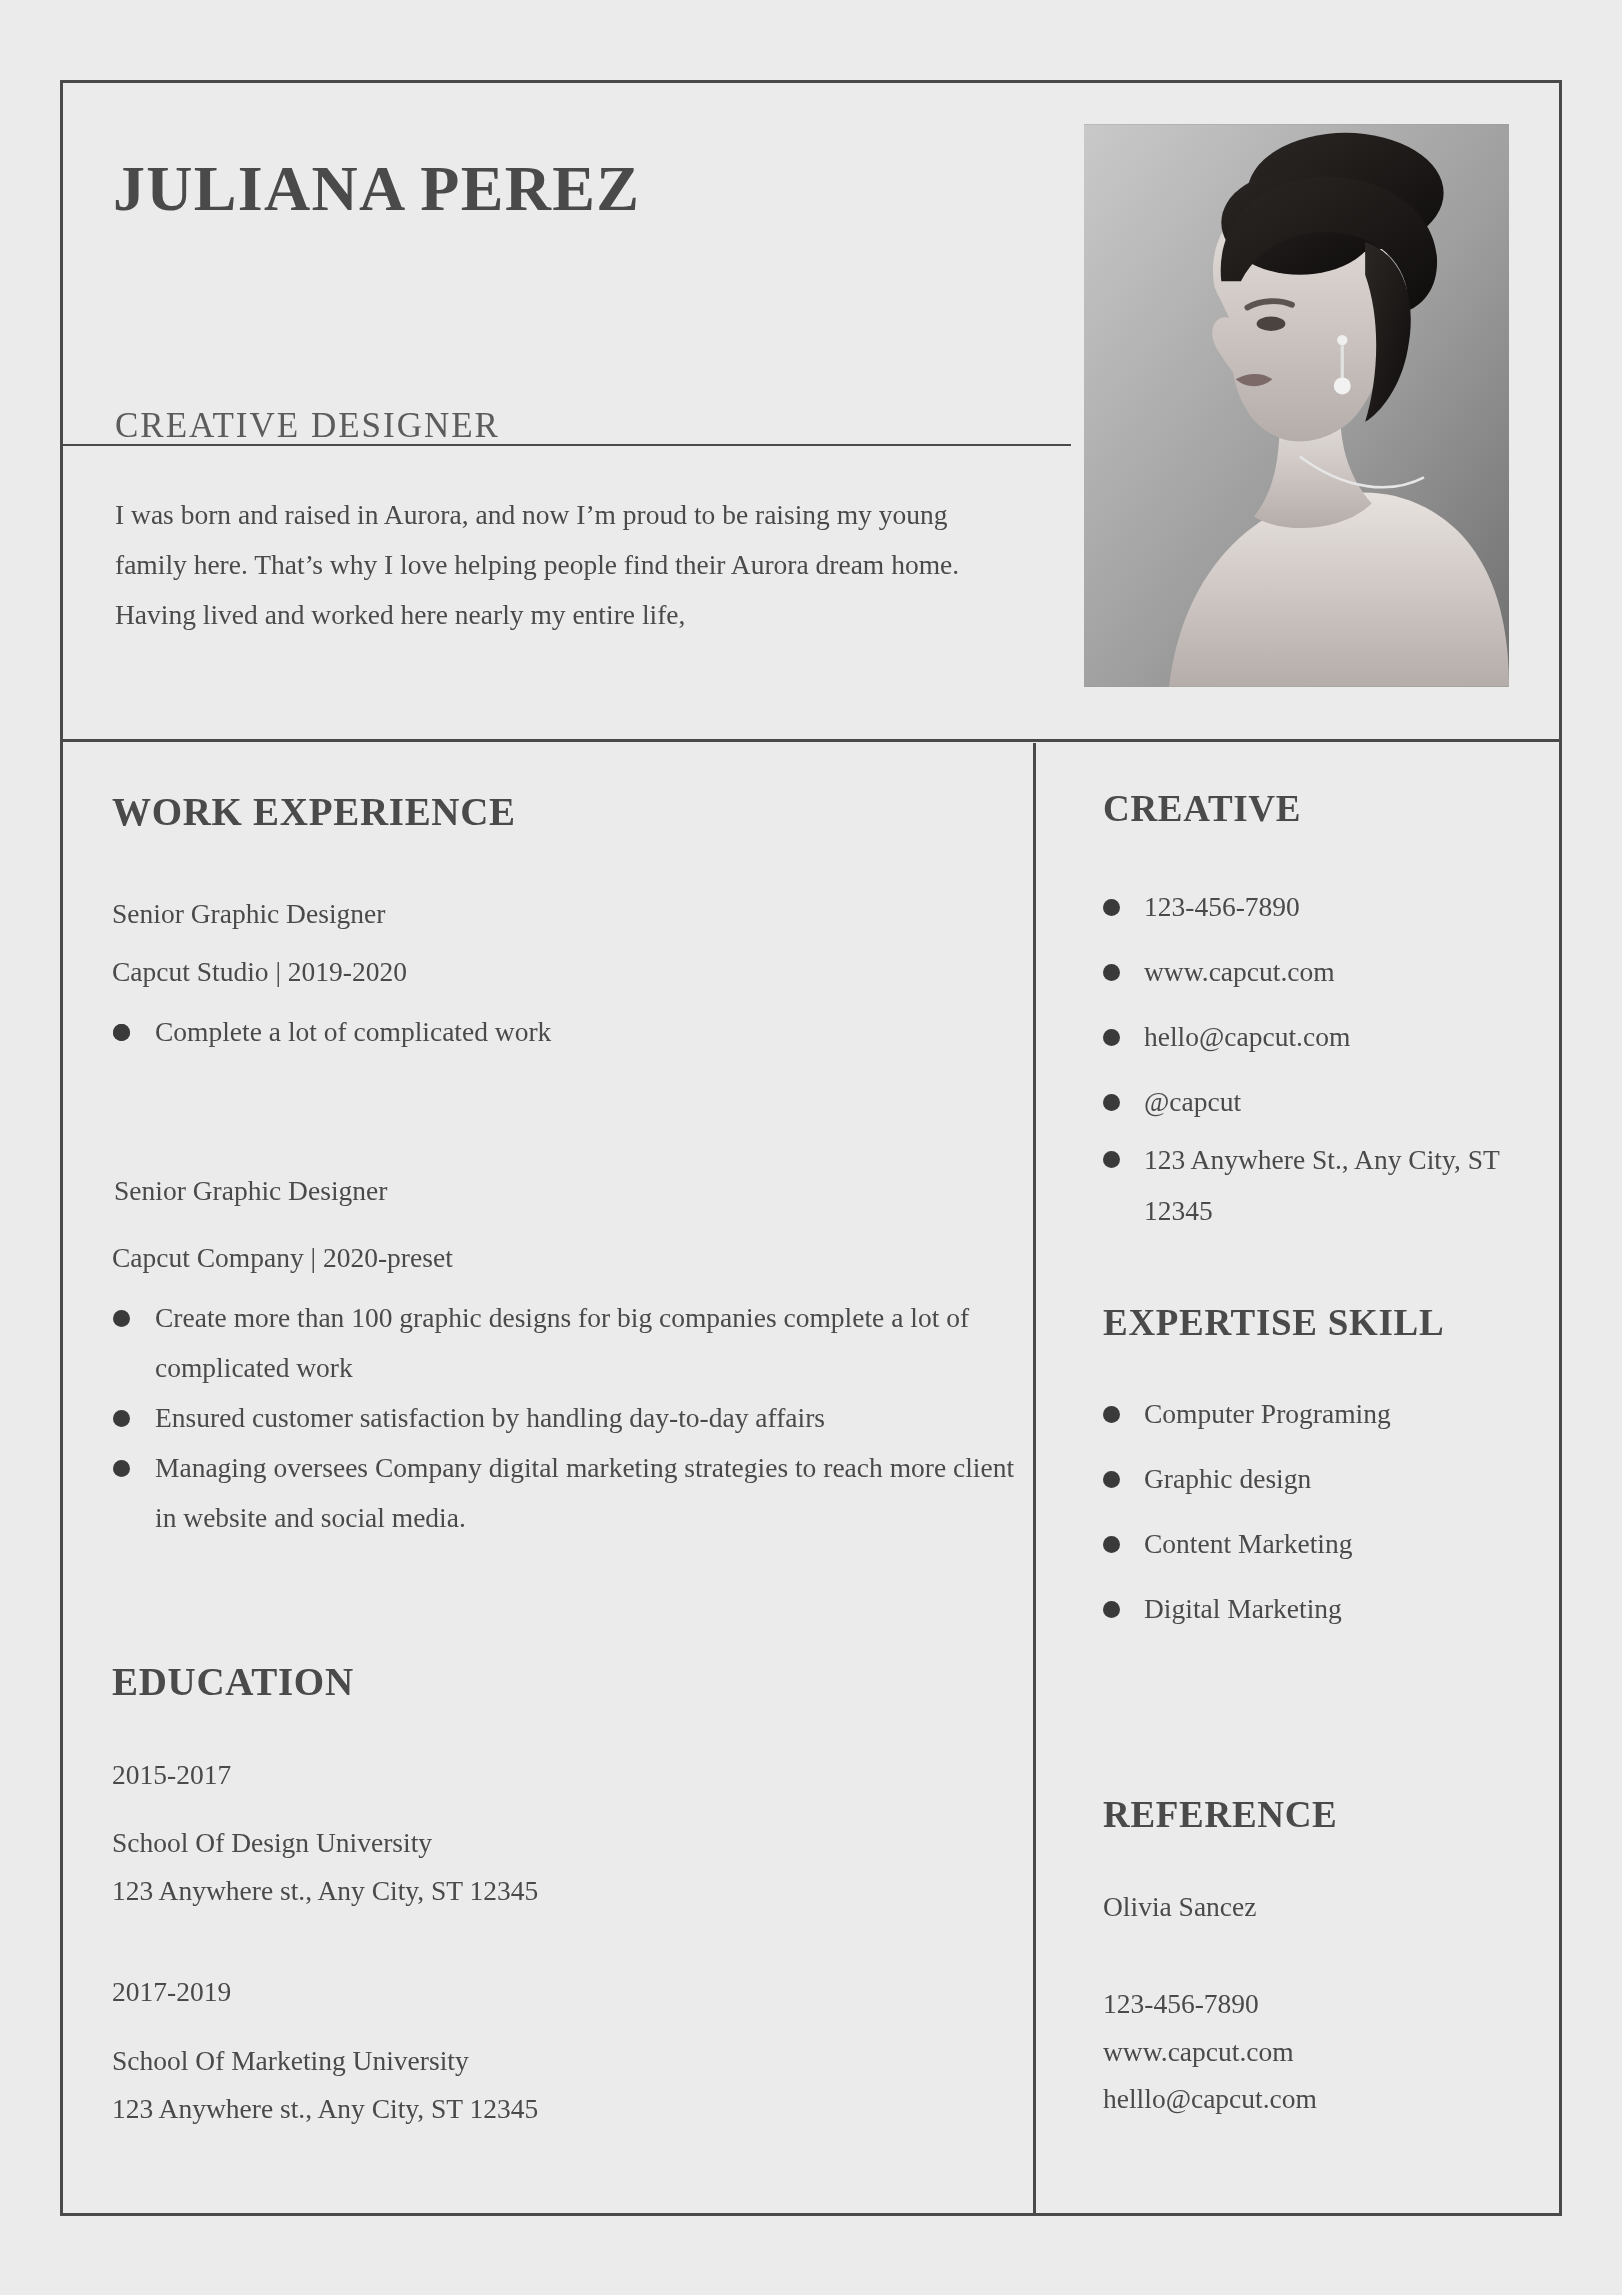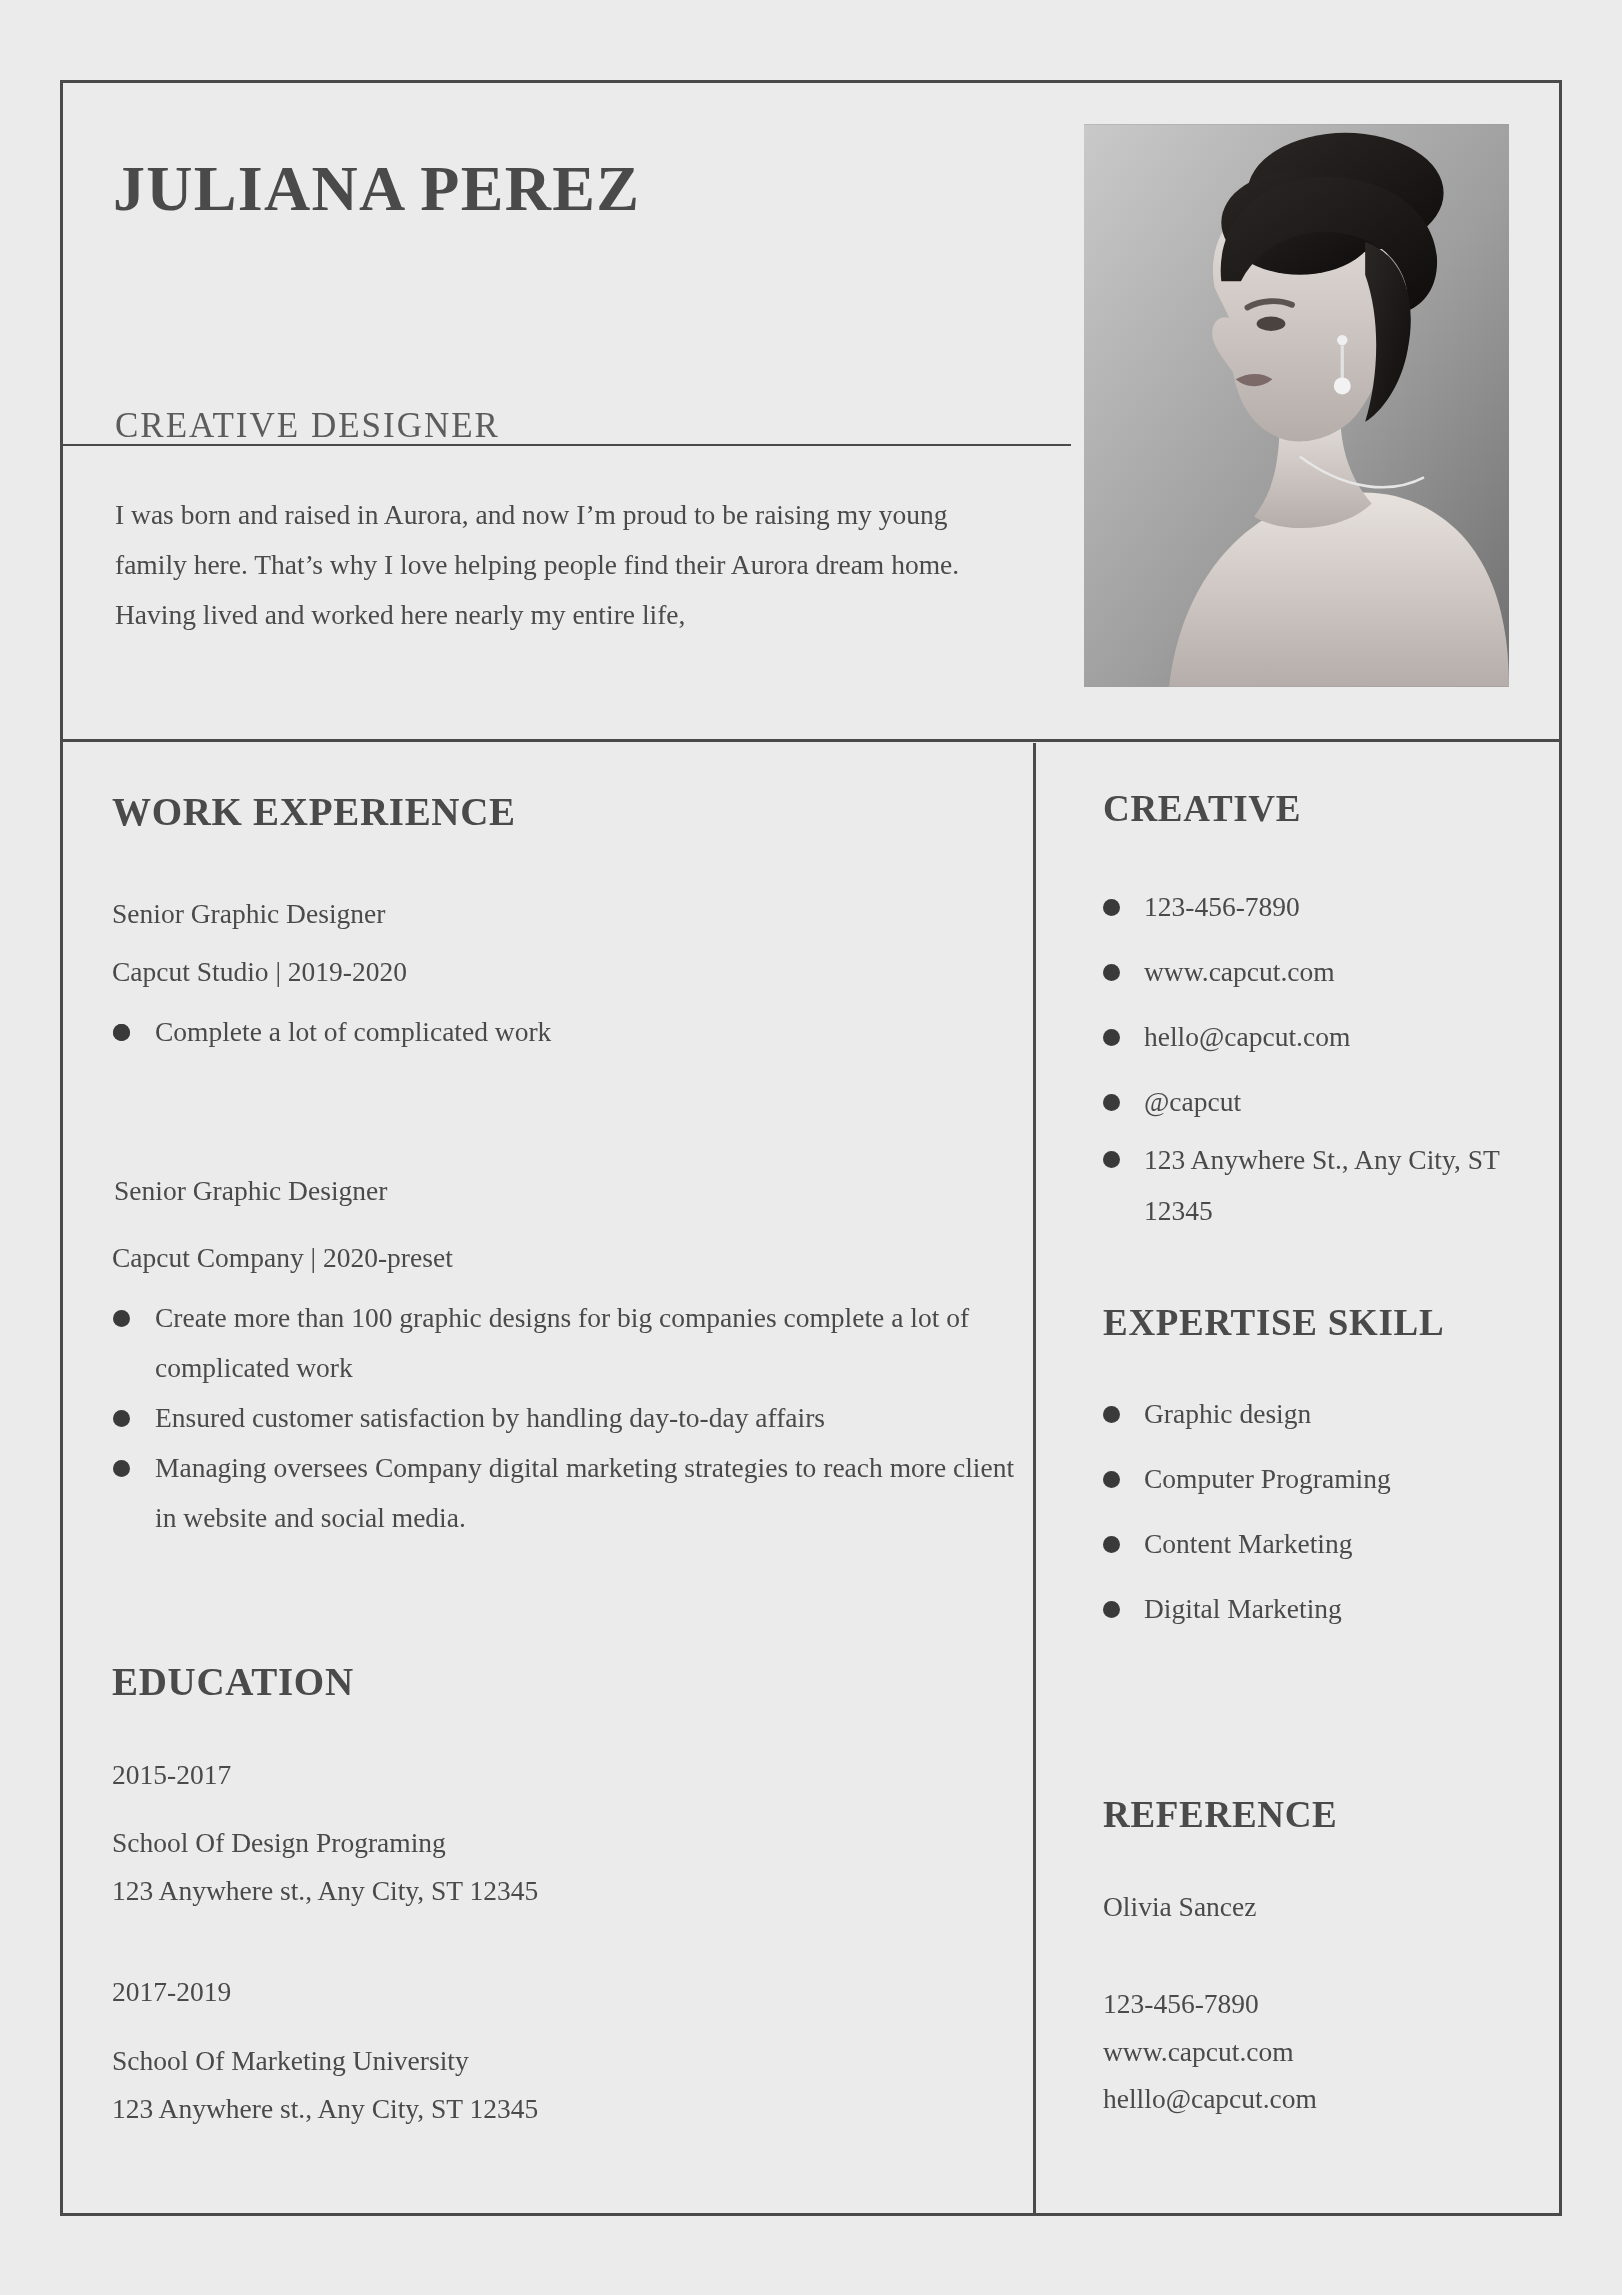--- a/index.html
+++ b/index.html
@@ -293,21 +293,21 @@
 
     <ul class="bullets" style="position:absolute; left:41px; top:550px; width:929px;">
       <li><span class="dot"></span><span>Create more than 100 graphic designs for big companies complete a lot of complicated work</span></li>
       <li><span class="dot"></span><span>Ensured customer satisfaction by handling day-to-day affairs</span></li>
       <li><span class="dot"></span><span>Managing oversees Company digital marketing strategies to reach more client in website and social media.</span></li>
     </ul>
 
     <div class="sec-title" style="position:absolute; left:49px; top:916px;">EDUCATION</div>
 
     <div class="edu-years" style="position:absolute; left:49px; top:1016px;">2015-2017</div>
-    <div class="edu-line" style="position:absolute; left:49px; top:1076px;">School Of Design Programing</div>
+    <div class="edu-line" style="position:absolute; left:49px; top:1076px;">School Of Design University</div>
     <div class="edu-line" style="position:absolute; left:49px; top:1124px;">123 Anywhere st., Any City, ST 12345</div>
 
     <div class="edu-years" style="position:absolute; left:49px; top:1233px;">2017-2019</div>
     <div class="edu-line" style="position:absolute; left:49px; top:1294px;">School Of Marketing University</div>
     <div class="edu-line" style="position:absolute; left:49px; top:1342px;">123 Anywhere st., Any City, ST 12345</div>
   </div>
 
   <div class="right-col">
 
     <div class="sec-title right" style="position:absolute; left:68px; top:44px;">CREATIVE</div>
@@ -316,22 +316,22 @@
       <li><span class="dot"></span><span>123-456-7890</span></li>
       <li><span class="dot"></span><span>www.capcut.com</span></li>
       <li><span class="dot"></span><span>hello@capcut.com</span></li>
       <li><span class="dot"></span><span>@capcut</span></li>
       <li style="line-height:51px;"><span class="dot" style="top:17px;"></span><span>123 Anywhere St., Any City, ST 12345</span></li>
     </ul>
 
     <div class="sec-title right" style="position:absolute; left:68px; top:558px;">EXPERTISE SKILL</div>
 
     <ul class="bullets right" style="position:absolute; left:59px; top:638px; width:458px;">
+      <li><span class="dot"></span><span>Computer Programing</span></li>
       <li><span class="dot"></span><span>Graphic design</span></li>
-      <li><span class="dot"></span><span>Computer Programing</span></li>
       <li><span class="dot"></span><span>Content Marketing</span></li>
       <li><span class="dot"></span><span>Digital Marketing</span></li>
     </ul>
 
     <div class="sec-title right" style="position: absolute; left: 68px; top: 1050px;">REFERENCE</div>
 
     <div class="ref-name" style="position:absolute; left:68px; top:1148px;">Olivia Sancez</div>
     <div class="ref-line" style="position:absolute; left:68px; top:1237px;">123-456-7890</div>
     <div class="ref-line" style="position:absolute; left:68px; top:1285px;">www.capcut.com</div>
     <div class="ref-line" style="position:absolute; left:68px; top:1332px;">helllo@capcut.com</div>

